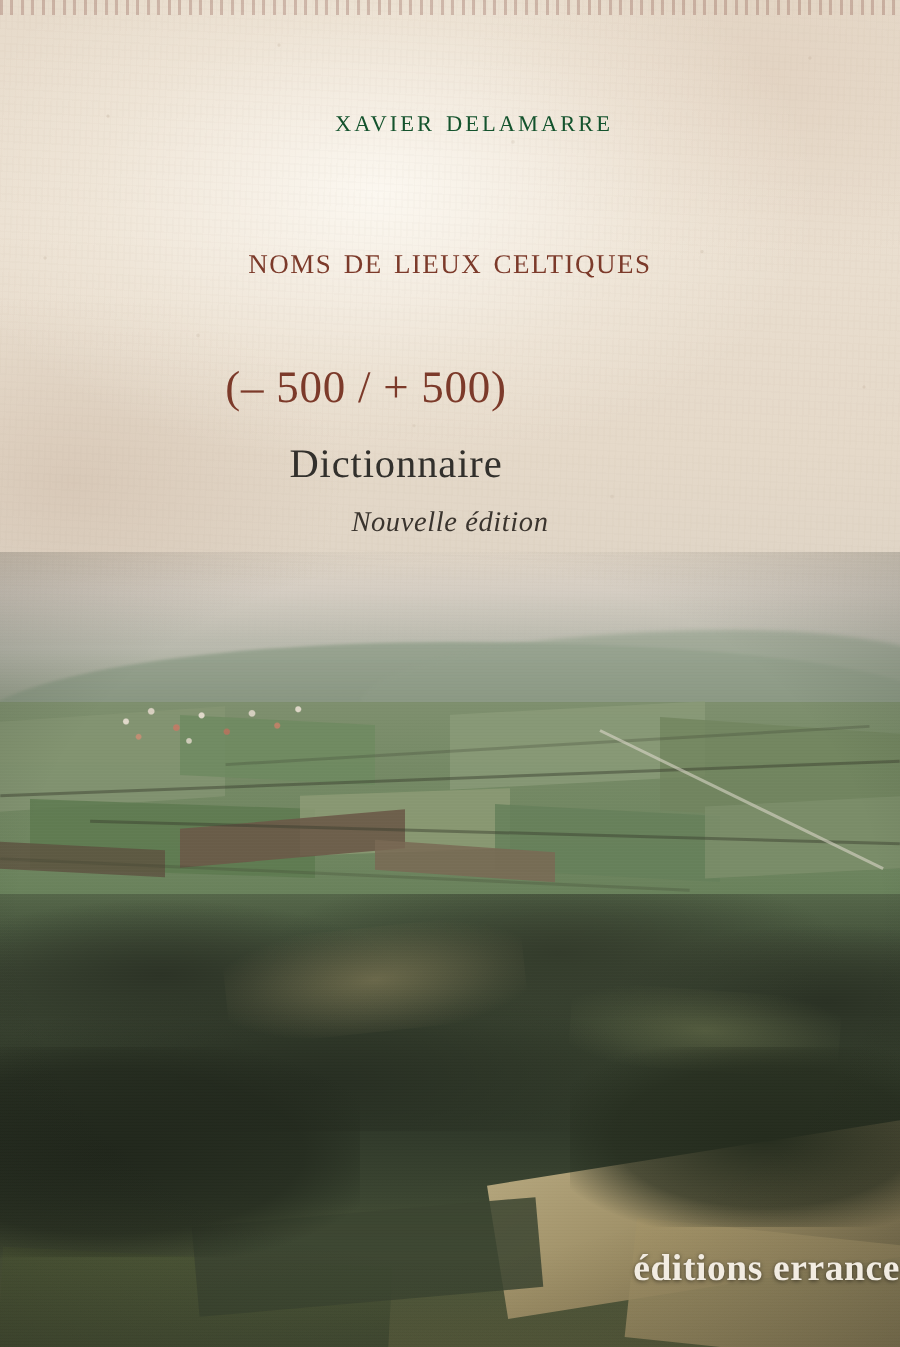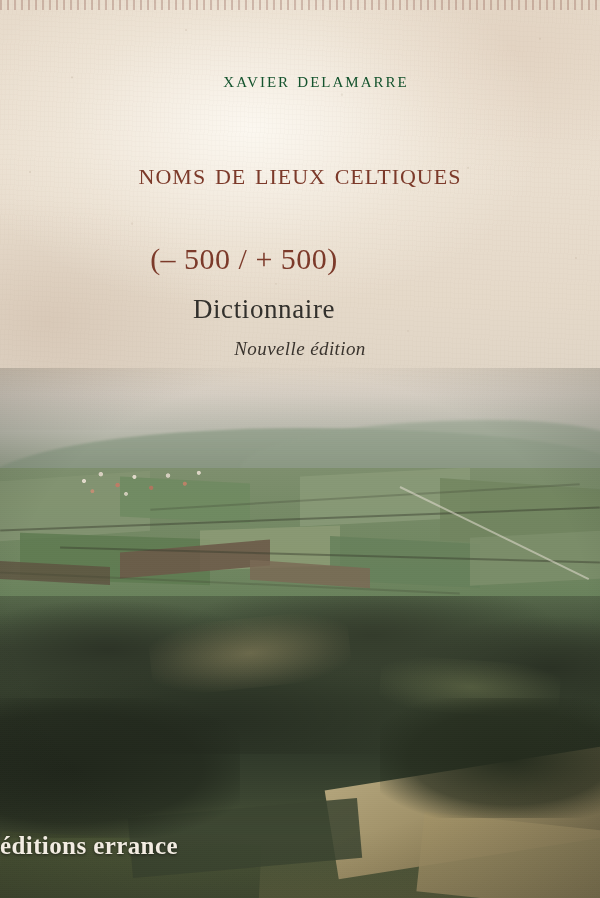--- a/index.html
+++ b/index.html
@@ -259,21 +259,21 @@
     color: #14532d;
     font-variant: small-caps;
     text-transform: lowercase;
     padding-left: 16px;
   }
   .title {
     position: absolute;
     top: 152px; left: 0; width: 600px;
     font-family: "Liberation Serif", serif;
     color: #7c3a2a;
-    font-size: 31px;
+    font-size: 26px;
     line-height: 44px;
     letter-spacing: 1.0px;
     font-variant: small-caps;
     text-transform: lowercase;
     font-weight: normal;
   }
   .title-line { display: block; white-space: nowrap; }
   .dates {
     position: absolute;
     top: 242px; left: 0; width: 488px;
@@ -296,21 +296,21 @@
     font-family: "Liberation Serif", serif;
     color: #3a342e;
     font-size: 19px;
     font-style: italic;
     letter-spacing: 0.4px;
     text-align: center;
   }
   .publisher {
     position: absolute;
     top: 832px; left: 0; width: 600px;
-    text-align: left;
+    text-align: right;
     font-family: "Liberation Serif", serif;
     color: #f2ece2;
     font-size: 25px;
     font-weight: bold;
     letter-spacing: 0.4px;
     z-index: 6;
     text-shadow: 0 1px 3px rgba(0,0,0,0.55);
   }
 </style>
 </head>

